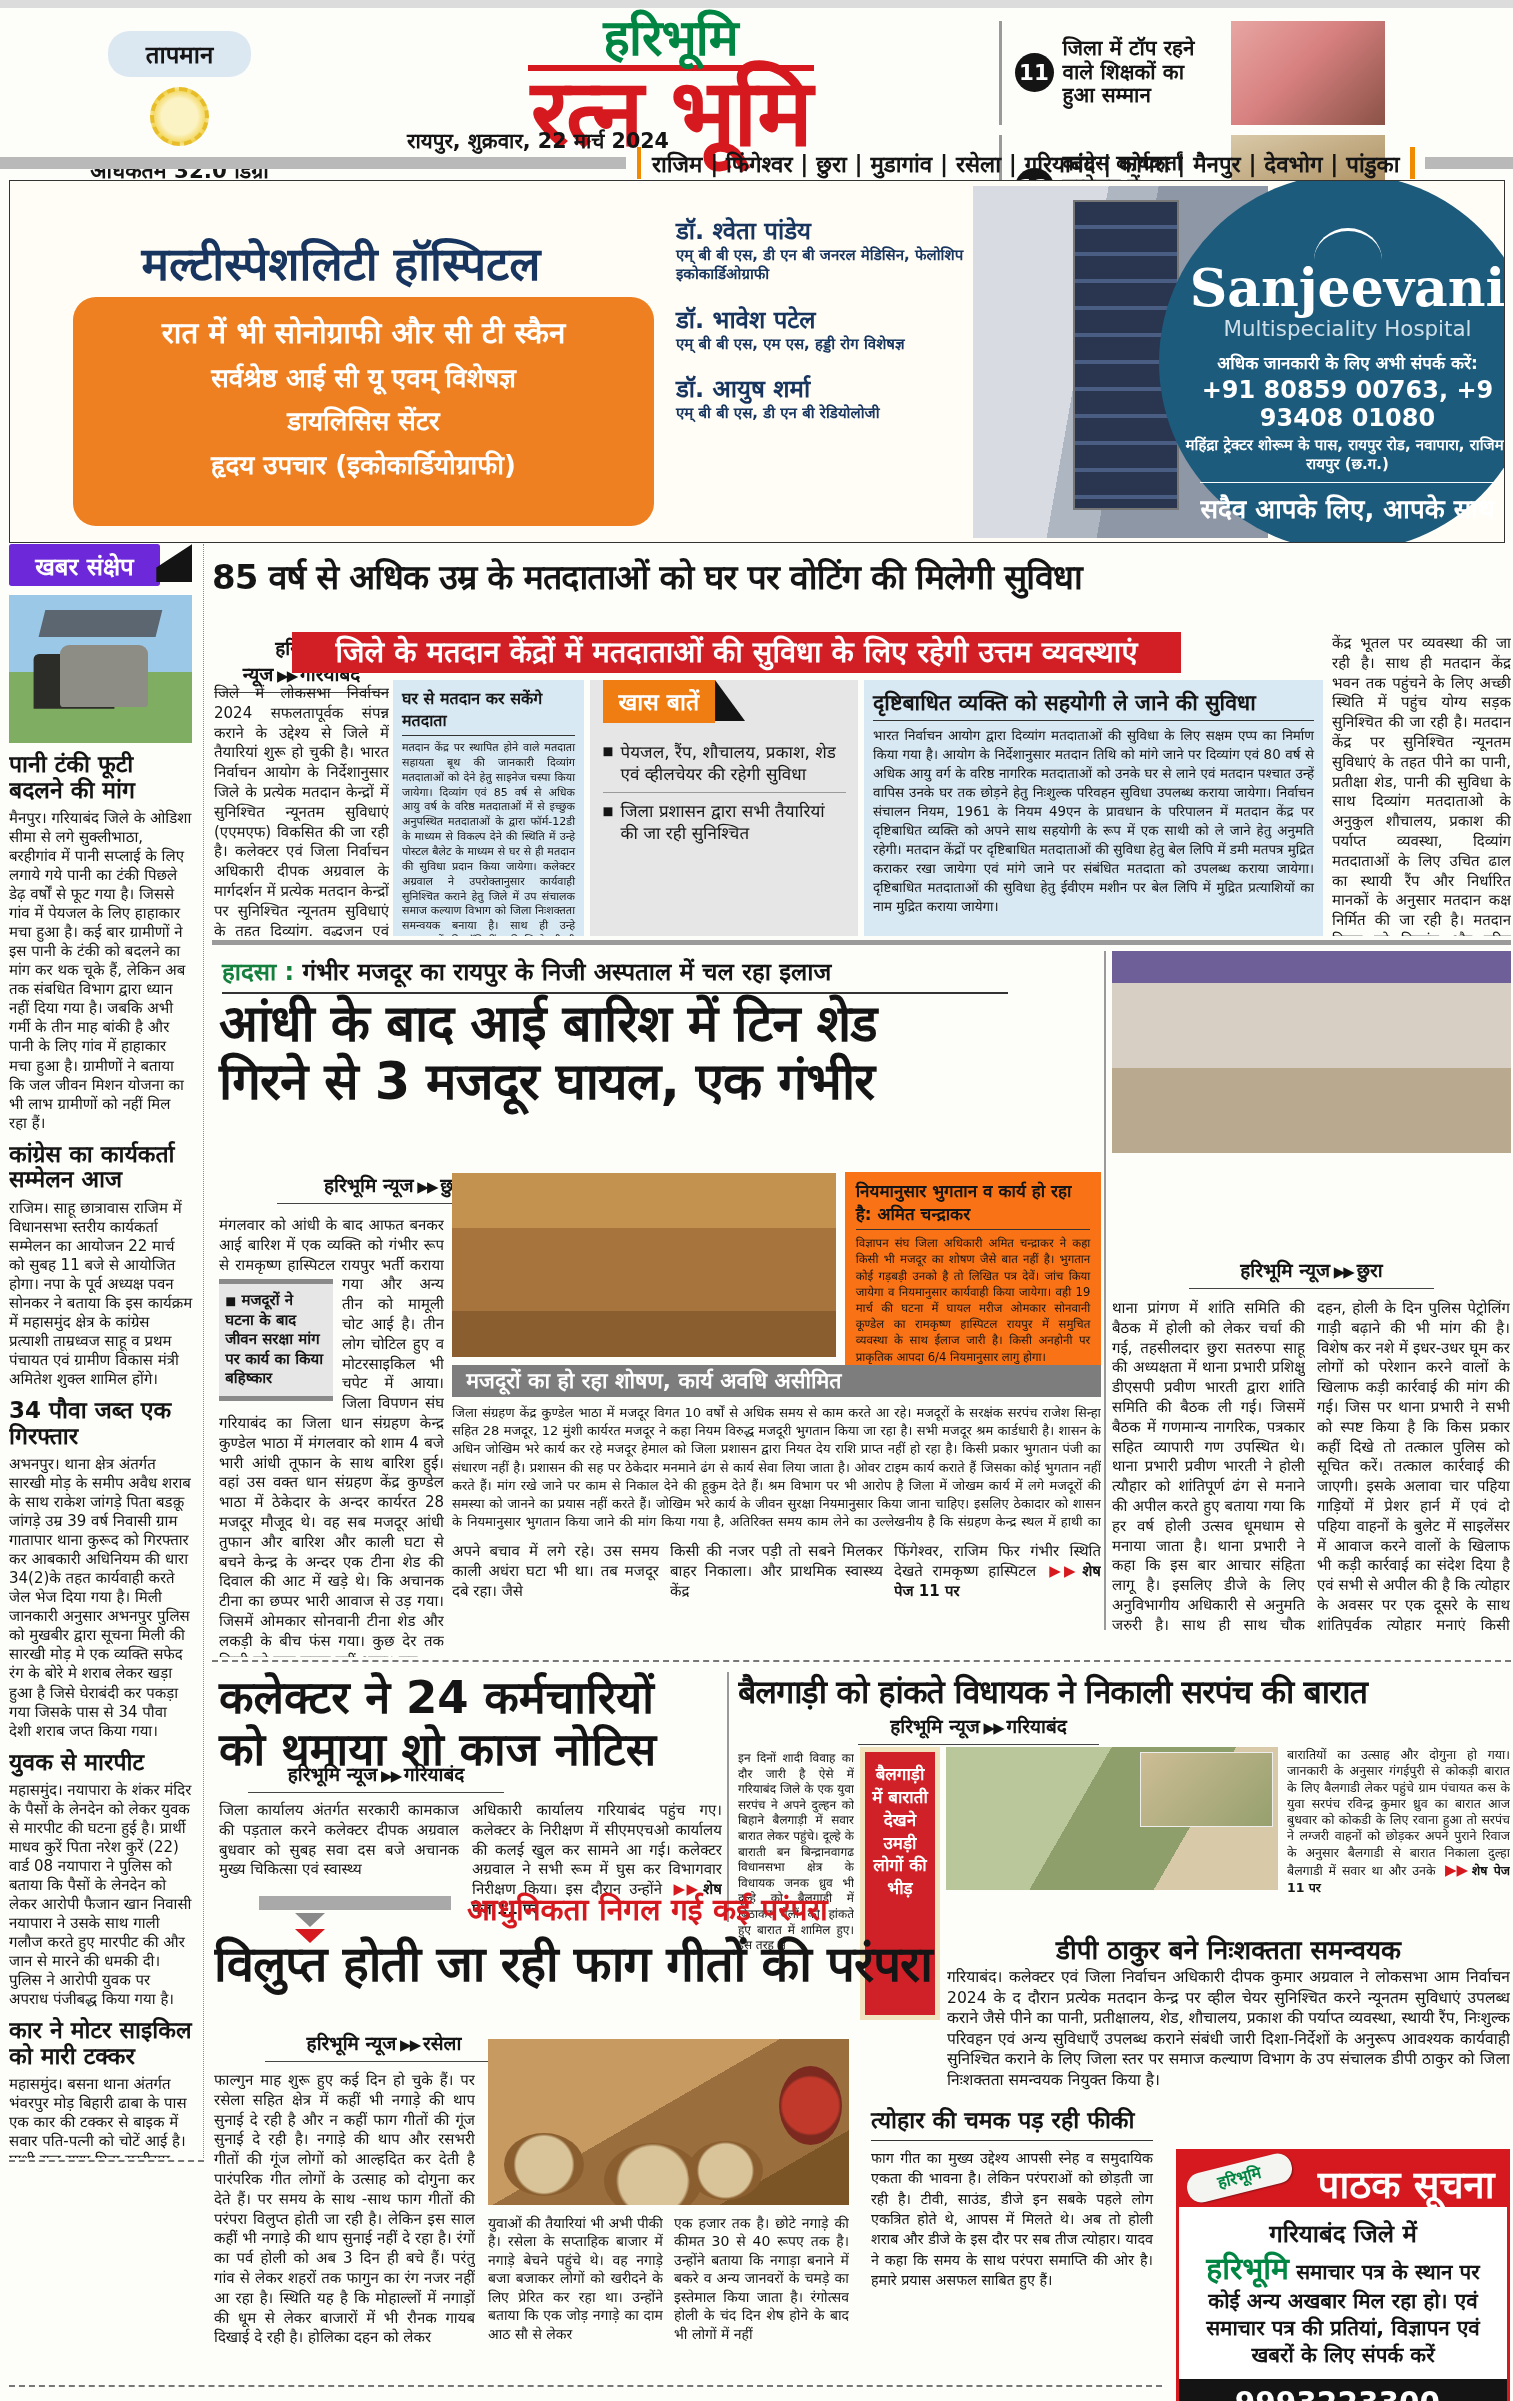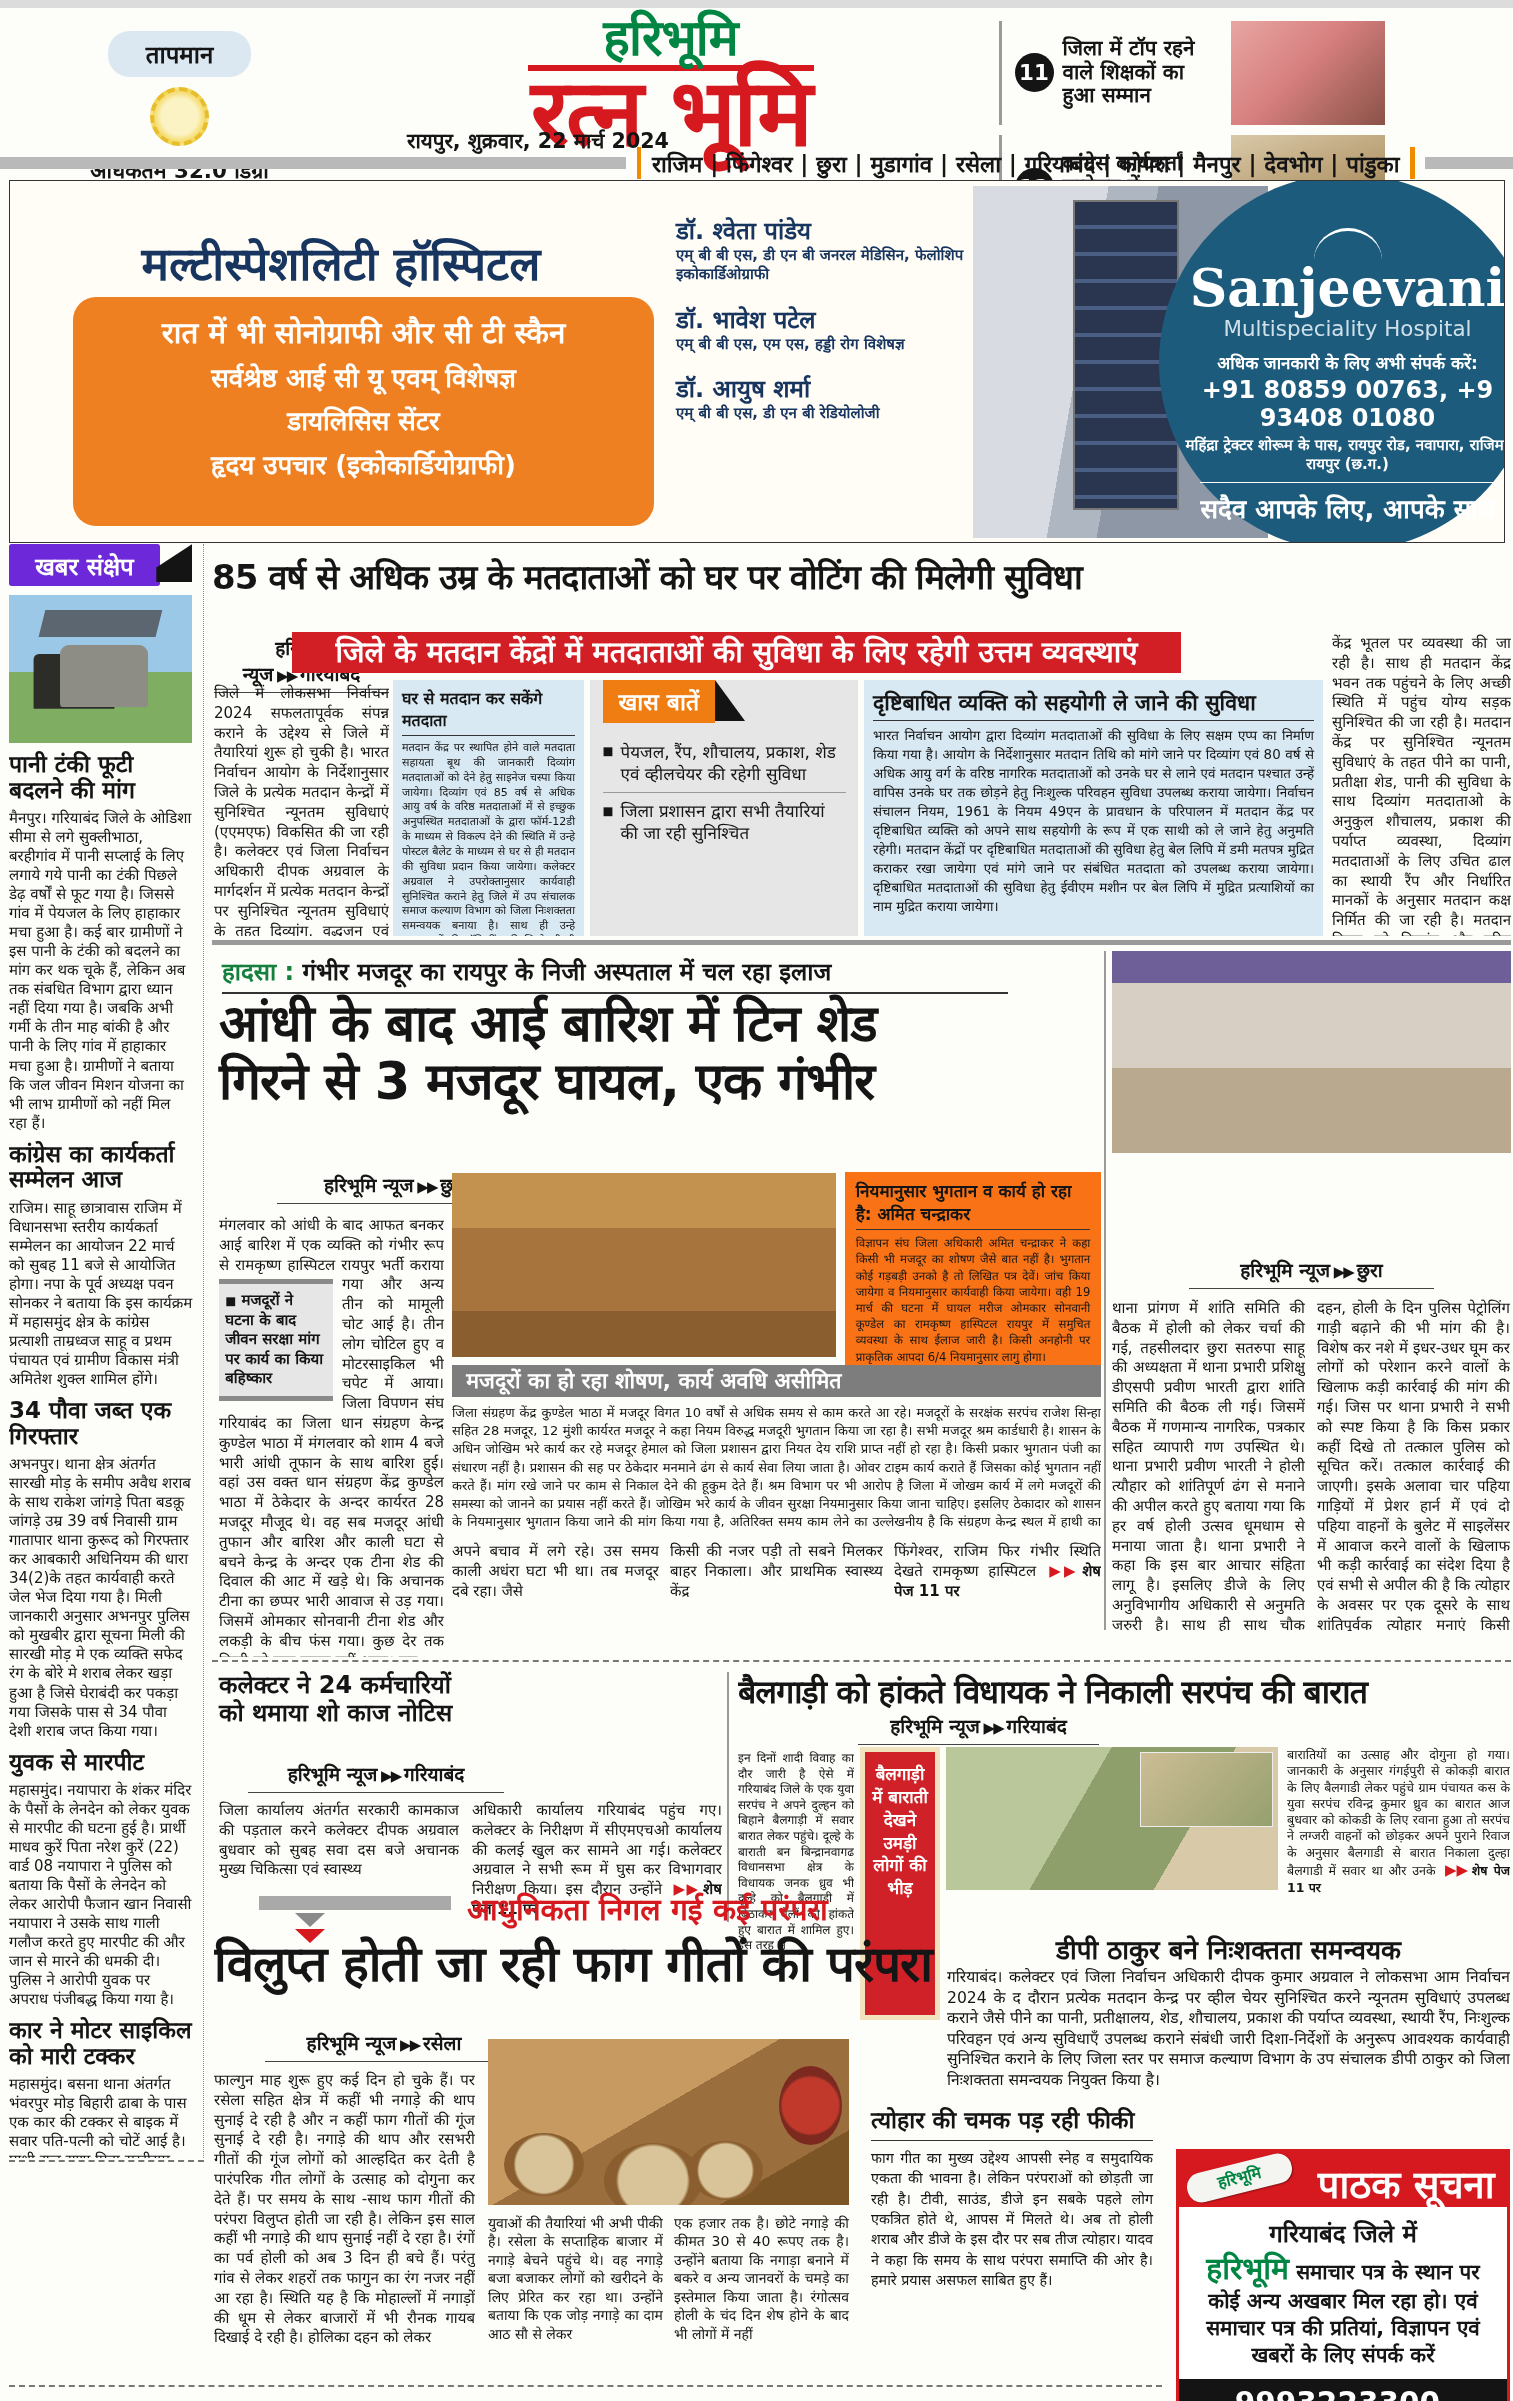--- a/index.html
+++ b/index.html
@@ -121,21 +121,21 @@
   #acc-cont3 { left:894px; top:1534px; width:207px; height:86px; }
 
   
   #holi-photo { left:1112px; top:943px; width:399px; height:202px; background:linear-gradient(180deg,#6f5f98 0 16%,#d8cfc4 16% 58%,#b9a98f 58% 100%); }
   #holi-hed { left:1112px; top:1155px; width:399px; text-align:center; font-size:36px; font-weight:bold; line-height:1.14; letter-spacing:-0.9px; }
   #holi-byline { left:1189px; top:1249px; width:245px; }
   #holi-col1 { left:1112px; top:1291px; width:193px; height:332px; }
   #holi-col2 { left:1317px; top:1291px; width:193px; height:332px; }
 
   
-  #col-hed { left:219px; top:1664px; width:505px; font-size:24px; font-weight:bold; line-height:1.16; }
+  #col-hed { left:219px; top:1664px; width:505px; font-size:45px; font-weight:bold; line-height:1.16; }
   #col-byline { left:248px; top:1753px; width:256px; }
   #col-col1 { left:219px; top:1793px; width:240px; height:120px; }
   #col-col2 { left:472px; top:1793px; width:250px; height:120px; }
 
   
   #bar-hed { left:738px; top:1661px; width:772px; font-size:32px; font-weight:bold; letter-spacing:-0.9px; }
   #bar-byline { left:858px; top:1705px; width:241px; }
   #bar-intro { left:738px; top:1743px; width:116px; height:268px; font-size:12px; line-height:1.3; text-align:justify; overflow:hidden; }
   #bar-redbox { left:860px; top:1739px; width:80px; height:273px; background:#cf2127; border:5.4px solid #f1e3bd; color:#fff; font-weight:bold; font-size:17px; line-height:1.35; text-align:center; padding:10.7px 3.6px; overflow:hidden; }
   #bar-photo { left:946px; top:1739px; width:332px; height:143px; background:linear-gradient(120deg,#b9c79a 0 40%,#8e9f6b 40% 70%,#d8c9a8 70% 100%); }

